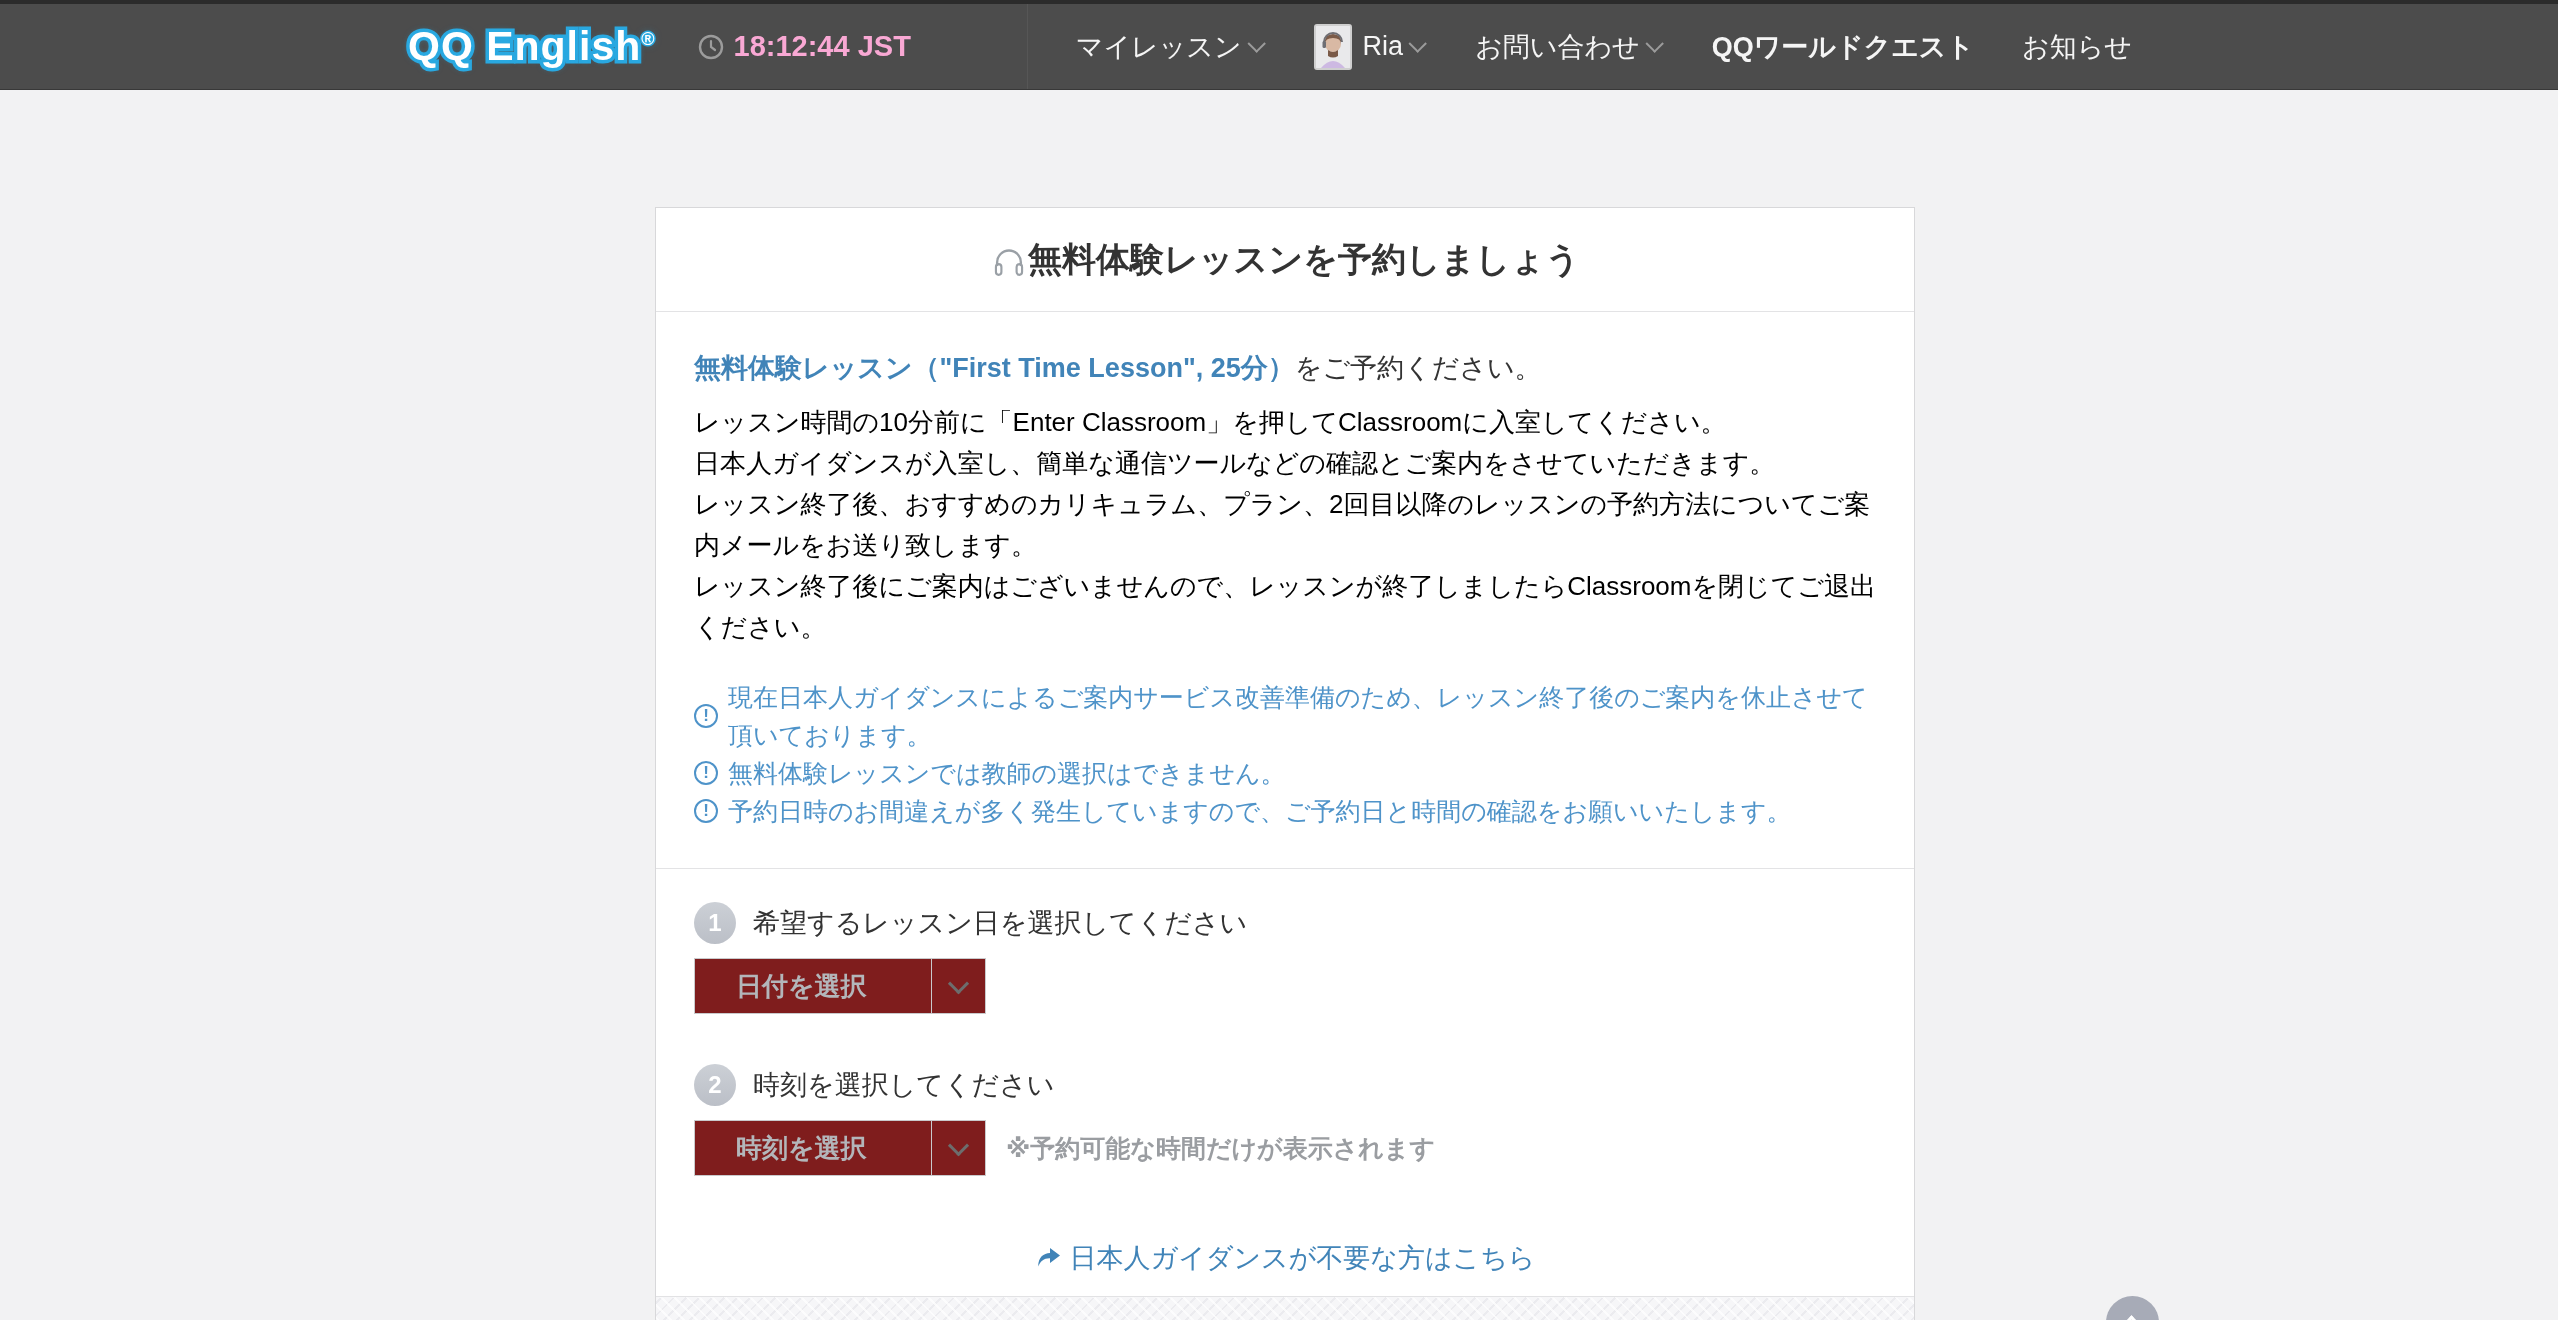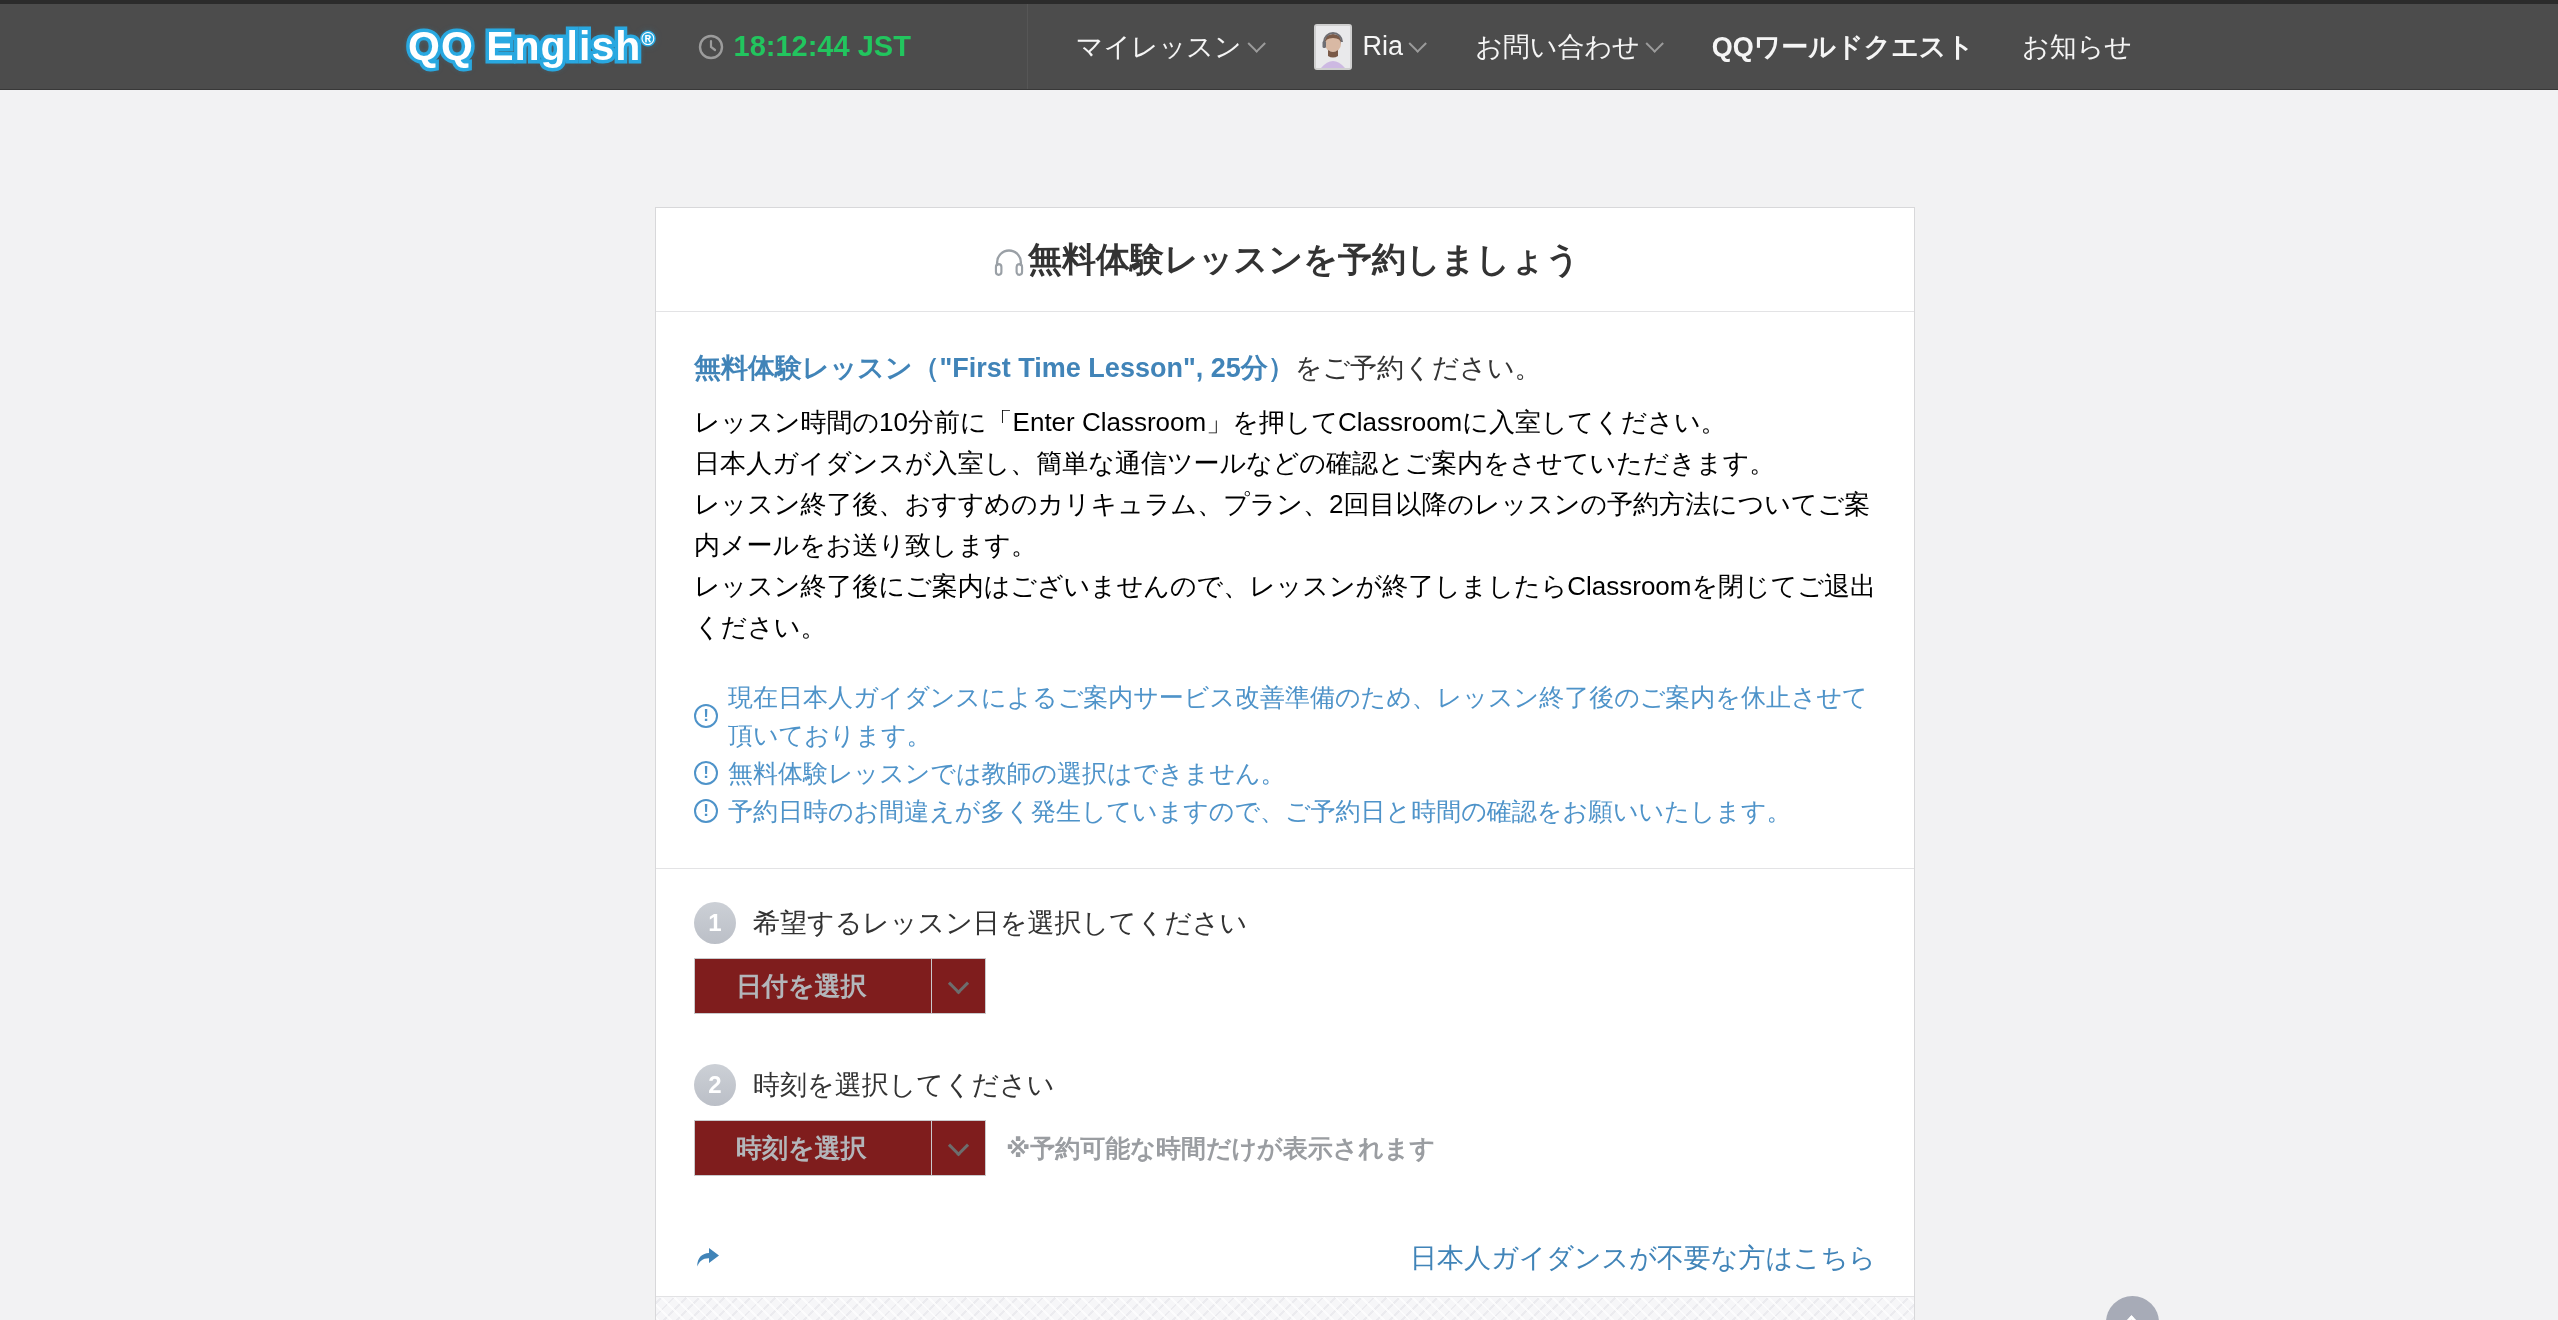--- a/index.html
+++ b/index.html
@@ -41,21 +41,21 @@
   .logo .reg {
     font-size: 18px;
     -webkit-text-stroke: 3px #2aa9e1;
     vertical-align: super;
   }
   .clock {
     display: flex;
     align-items: center;
     gap: 10px;
     margin-left: 42px;
-    color: #22c55e;
+    color: #f9a8d4;
     font-size: 29px;
     font-weight: 600;
     white-space: nowrap;
   }
   .nav {
     margin-left: auto;
     display: flex;
     align-items: center;
     gap: 48px;
     height: 100%;
@@ -221,21 +221,21 @@
   .select-note {
     font-size: 25px;
     color: #9a9da1;
     font-weight: bold;
   }
   .step-block + .step-block { margin-top: 50px; }
 
   .skip-link-row {
     margin-top: 64px;
     display: flex;
-    justify-content: space-between;
+    justify-content: center;
     align-items: center;
     gap: 8px;
     color: #4184b8;
     font-size: 27px;
     cursor: pointer;
   }
 
   
   .card-footer {
     height: 112px;

